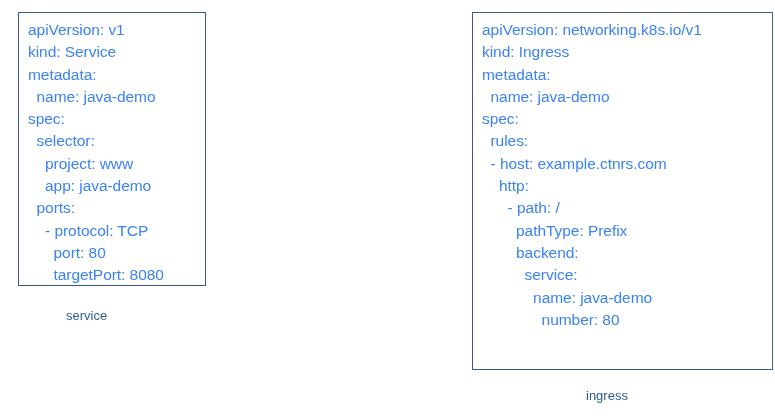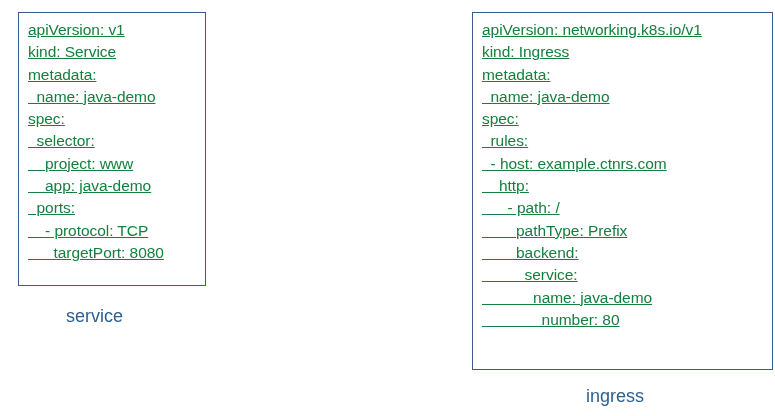--- a/index.html
+++ b/index.html
@@ -39,33 +39,32 @@
   }
 
   .yaml-box.ingress-box {
     left: 472px;
     top: 12px;
     width: 301px;
     height: 358px;
   }
 
   .yaml-line {
-    color: #15803d;
+    color: #3b82f6;
     font-size: 15.5px;
     line-height: 22.3px;
     white-space: pre;
     letter-spacing: -0.05px;
-    text-decoration: underline;
   }
 
   
   .caption {
     position: absolute;
     color: #2e5f91;
-    font-size: 18px;
+    font-size: 13px;
     line-height: 20px;
     white-space: nowrap;
   }
 
   .caption.service-caption {
     left: 66px;
     top: 306px;
   }
 
   .caption.ingress-caption {
@@ -83,20 +82,21 @@
         <div class="yaml-line">apiVersion: v1</div>
         <div class="yaml-line">kind: Service</div>
         <div class="yaml-line">metadata:</div>
         <div class="yaml-line">  name: java-demo</div>
         <div class="yaml-line">spec:</div>
         <div class="yaml-line">  selector:</div>
         <div class="yaml-line">    project: www</div>
         <div class="yaml-line">    app: java-demo</div>
         <div class="yaml-line">  ports:</div>
         <div class="yaml-line">    - protocol: TCP</div>
+        <div class="yaml-line">      port: 80</div>
         <div class="yaml-line">      targetPort: 8080</div>
       </div>
   </div>
 
   <div class="caption service-caption">service</div>
 
   <div class="yaml-box ingress-box">
     <div class="yaml-code">
         <div class="yaml-line">apiVersion: networking.k8s.io/v1</div>
         <div class="yaml-line">kind: Ingress</div>

